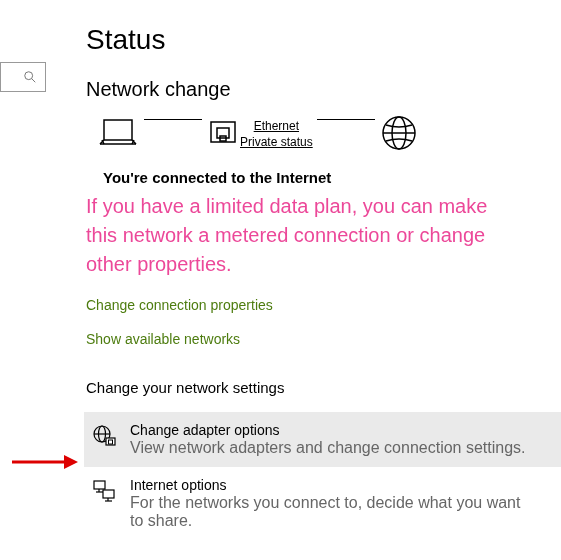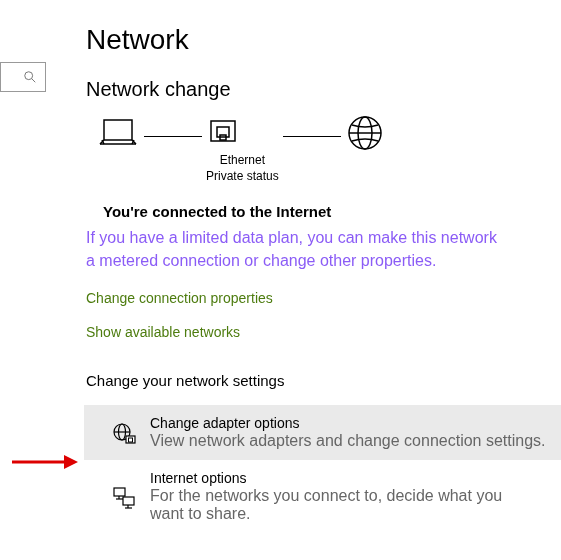--- a/index.html
+++ b/index.html
@@ -46,22 +46,23 @@
     }
     .diagram {
       display: flex;
       align-items: center;
       margin-top: 10px;
       margin-left: 10px;
       margin-bottom: 6px;
     }
     .diagram-item {
       display: flex;
-      flex-direction: column;
-      align-items: flex-start;
+      flex-direction: row;
+      align-items: center;
+      text-decoration: underline;
     }
     .connector {
       width: 58px;
       height: 1px;
       background: #000;
       margin: 0 4px;
       margin-top: -28px;
     }
     .d-labels {
       font-size: 12px;
@@ -71,42 +72,42 @@
       min-height: 30px;
     }
     .status-heading {
       font-size: 15px;
       font-weight: 600;
       margin-top: 16px;
       margin-bottom: 6px;
       margin-left: 17px;
     }
     .status-desc {
-      font-size: 16px;
-      color: #8b5cf6;
+      font-size: 20px;
+      color: #ec4899;
       line-height: 1.45;
       max-width: 420px;
     }
     .link {
       color: #4d7c0f;
       font-size: 14px;
       display: block;
       margin-top: 18px;
       cursor: pointer;
     }
     .section-title2 {
       font-size: 15px;
       font-weight: 400;
       margin-top: 32px;
       margin-bottom: 16px;
     }
     .option-row {
       display: flex;
-      align-items: center;
-      padding: 10px 12px 10px 28px;
+      align-items: flex-start;
+      padding: 10px 12px 10px 8px;
       gap: 14px;
       cursor: pointer;
       margin-left: -2px;
     }
     .option-row.highlighted {
       background: #eaeaea;
       margin-right: -20px;
     }
     .option-icon {
       flex-shrink: 0;
@@ -137,21 +138,21 @@
 <body>
 
 <div class="search-box">
   <svg width="14" height="14" viewBox="0 0 16 16">
     <circle cx="6.5" cy="6.5" r="4.5" fill="none" stroke="#666" stroke-width="1"></circle>
     <line x1="10" y1="10" x2="14" y2="14" stroke="#666" stroke-width="1"></line>
   </svg>
 </div>
 
 <div class="content">
-  <h1 class="page-title">Network</h1>
+  <h1 class="page-title">Status</h1>
 
   <h2 class="section-title">Network change</h2>
 
   <div class="diagram">
     <div class="diagram-item">
       <svg width="44" height="34" viewBox="0 0 44 34">
         <rect x="8" y="4" width="28" height="20" fill="none" stroke="#000" stroke-width="1.5"></rect>
         <path d="M4 28 L40 28" stroke="#000" stroke-width="1.5"></path>
         <path d="M6 24 L8 28 M38 24 L36 28" stroke="#000" stroke-width="1.5" fill="none"></path>
         <path d="M8 24 L6 28 M36 24 L38 28" stroke="none"></path>

